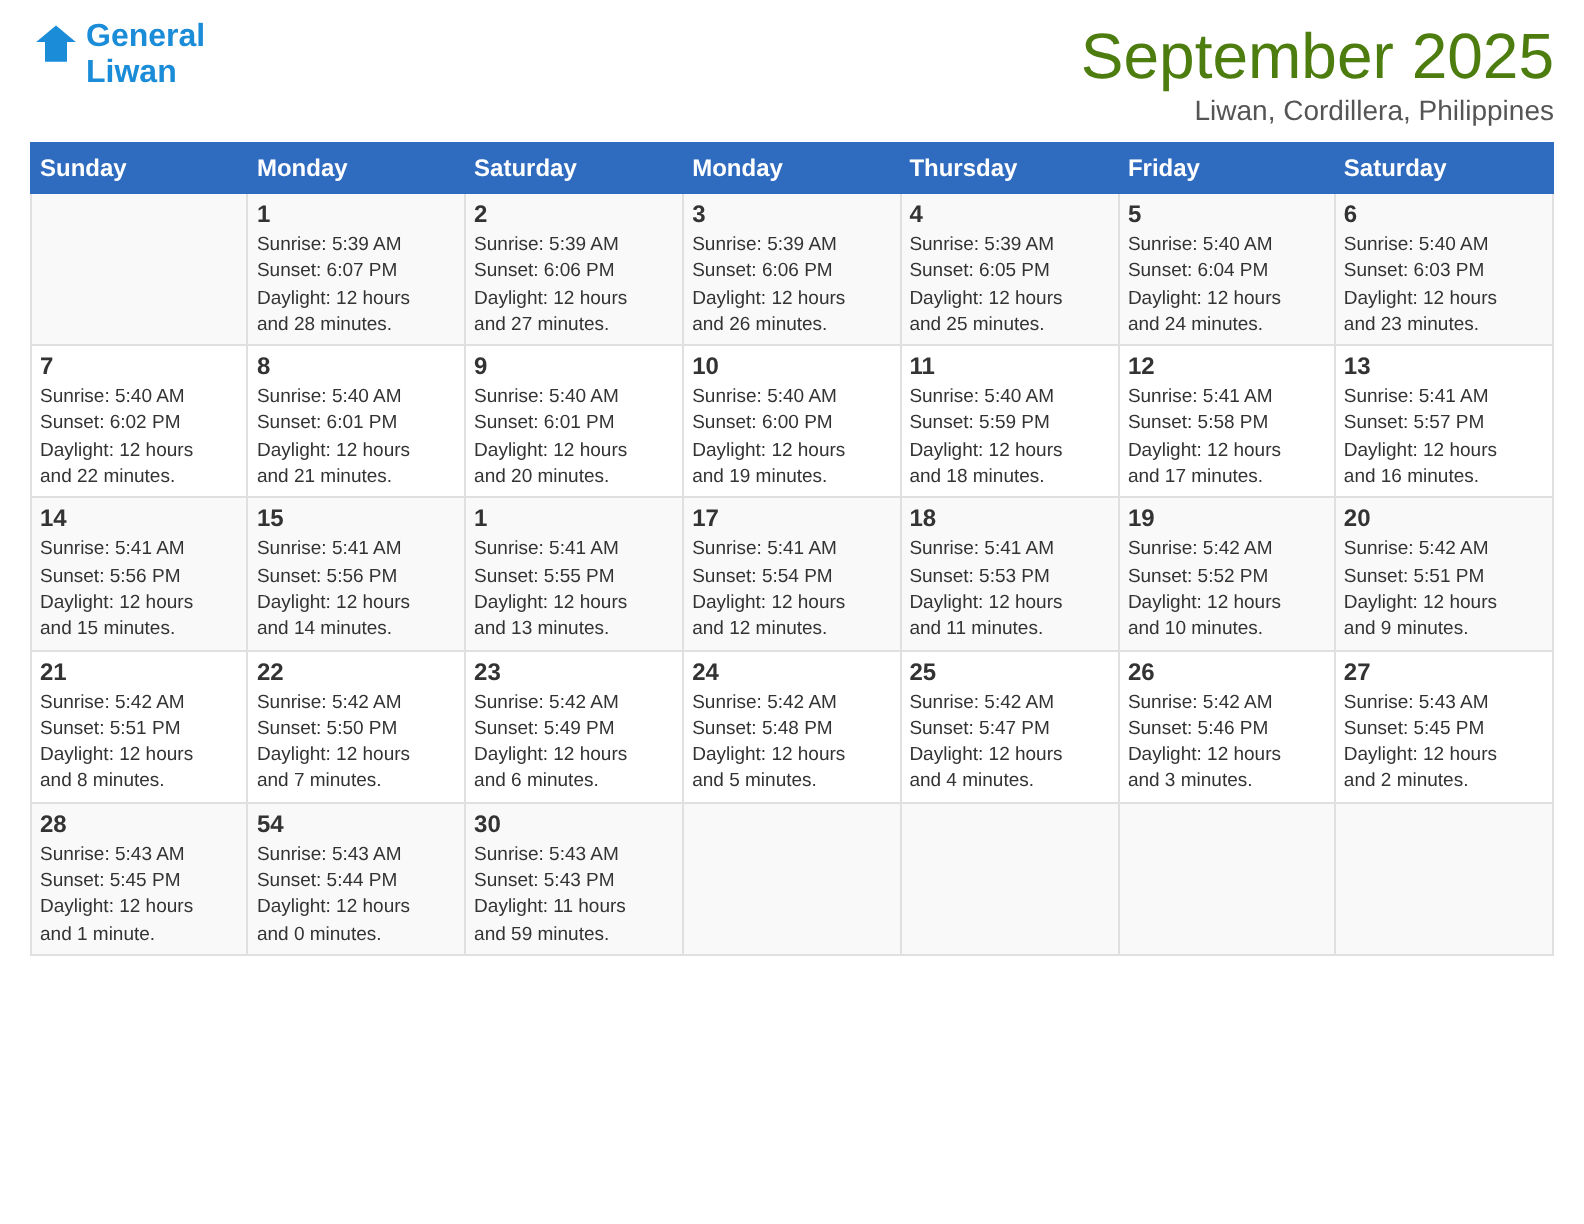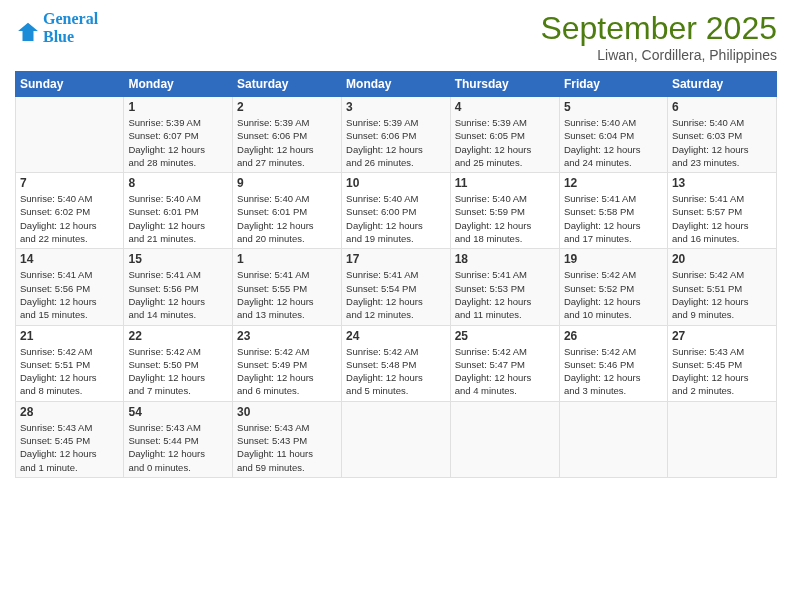--- a/index.html
+++ b/index.html
@@ -16,22 +16,21 @@
       padding: 10px 15px;
     }
     .header {
       display: flex;
       justify-content: space-between;
       align-items: flex-start;
       margin-bottom: 8px;
     }
     .logo {
       display: flex;
-      align-items: flex-end;
-      font-family: Liberation Serif, serif;
+      align-items: flex-start;
     }
     .logo-icon {
       width: 22px;
       height: 22px;
       margin-left: 2px;
     }
     .title-block {
       text-align: right;
     }
     .month-title {
@@ -94,21 +93,21 @@
 <div class="page">
   <div class="header">
     <div class="logo">
       <div>
         <svg class="logo-icon" viewBox="0 0 40 40">
           <polygon points="20,5 38,20 30,20 30,38 10,38 10,20 2,20" fill="#1a8cd8"></polygon>
         </svg>
       </div>
       <div style="margin-left:4px;">
         <div style="font-size:16px;font-weight:bold;color:#333;"><span style="color:#1a8cd8">General</span></div>
-        <div style="font-size:16px;font-weight:bold;color:#1a8cd8;">Blue</div>
+        <div style="font-size:16px;font-weight:bold;color:#1a8cd8;">Liwan</div>
       </div>
     </div>
     <div class="title-block">
       <div class="month-title">September 2025</div>
       <div class="location">Liwan, Cordillera, Philippines</div>
     </div>
   </div>
 
   <table>
     <thead>

